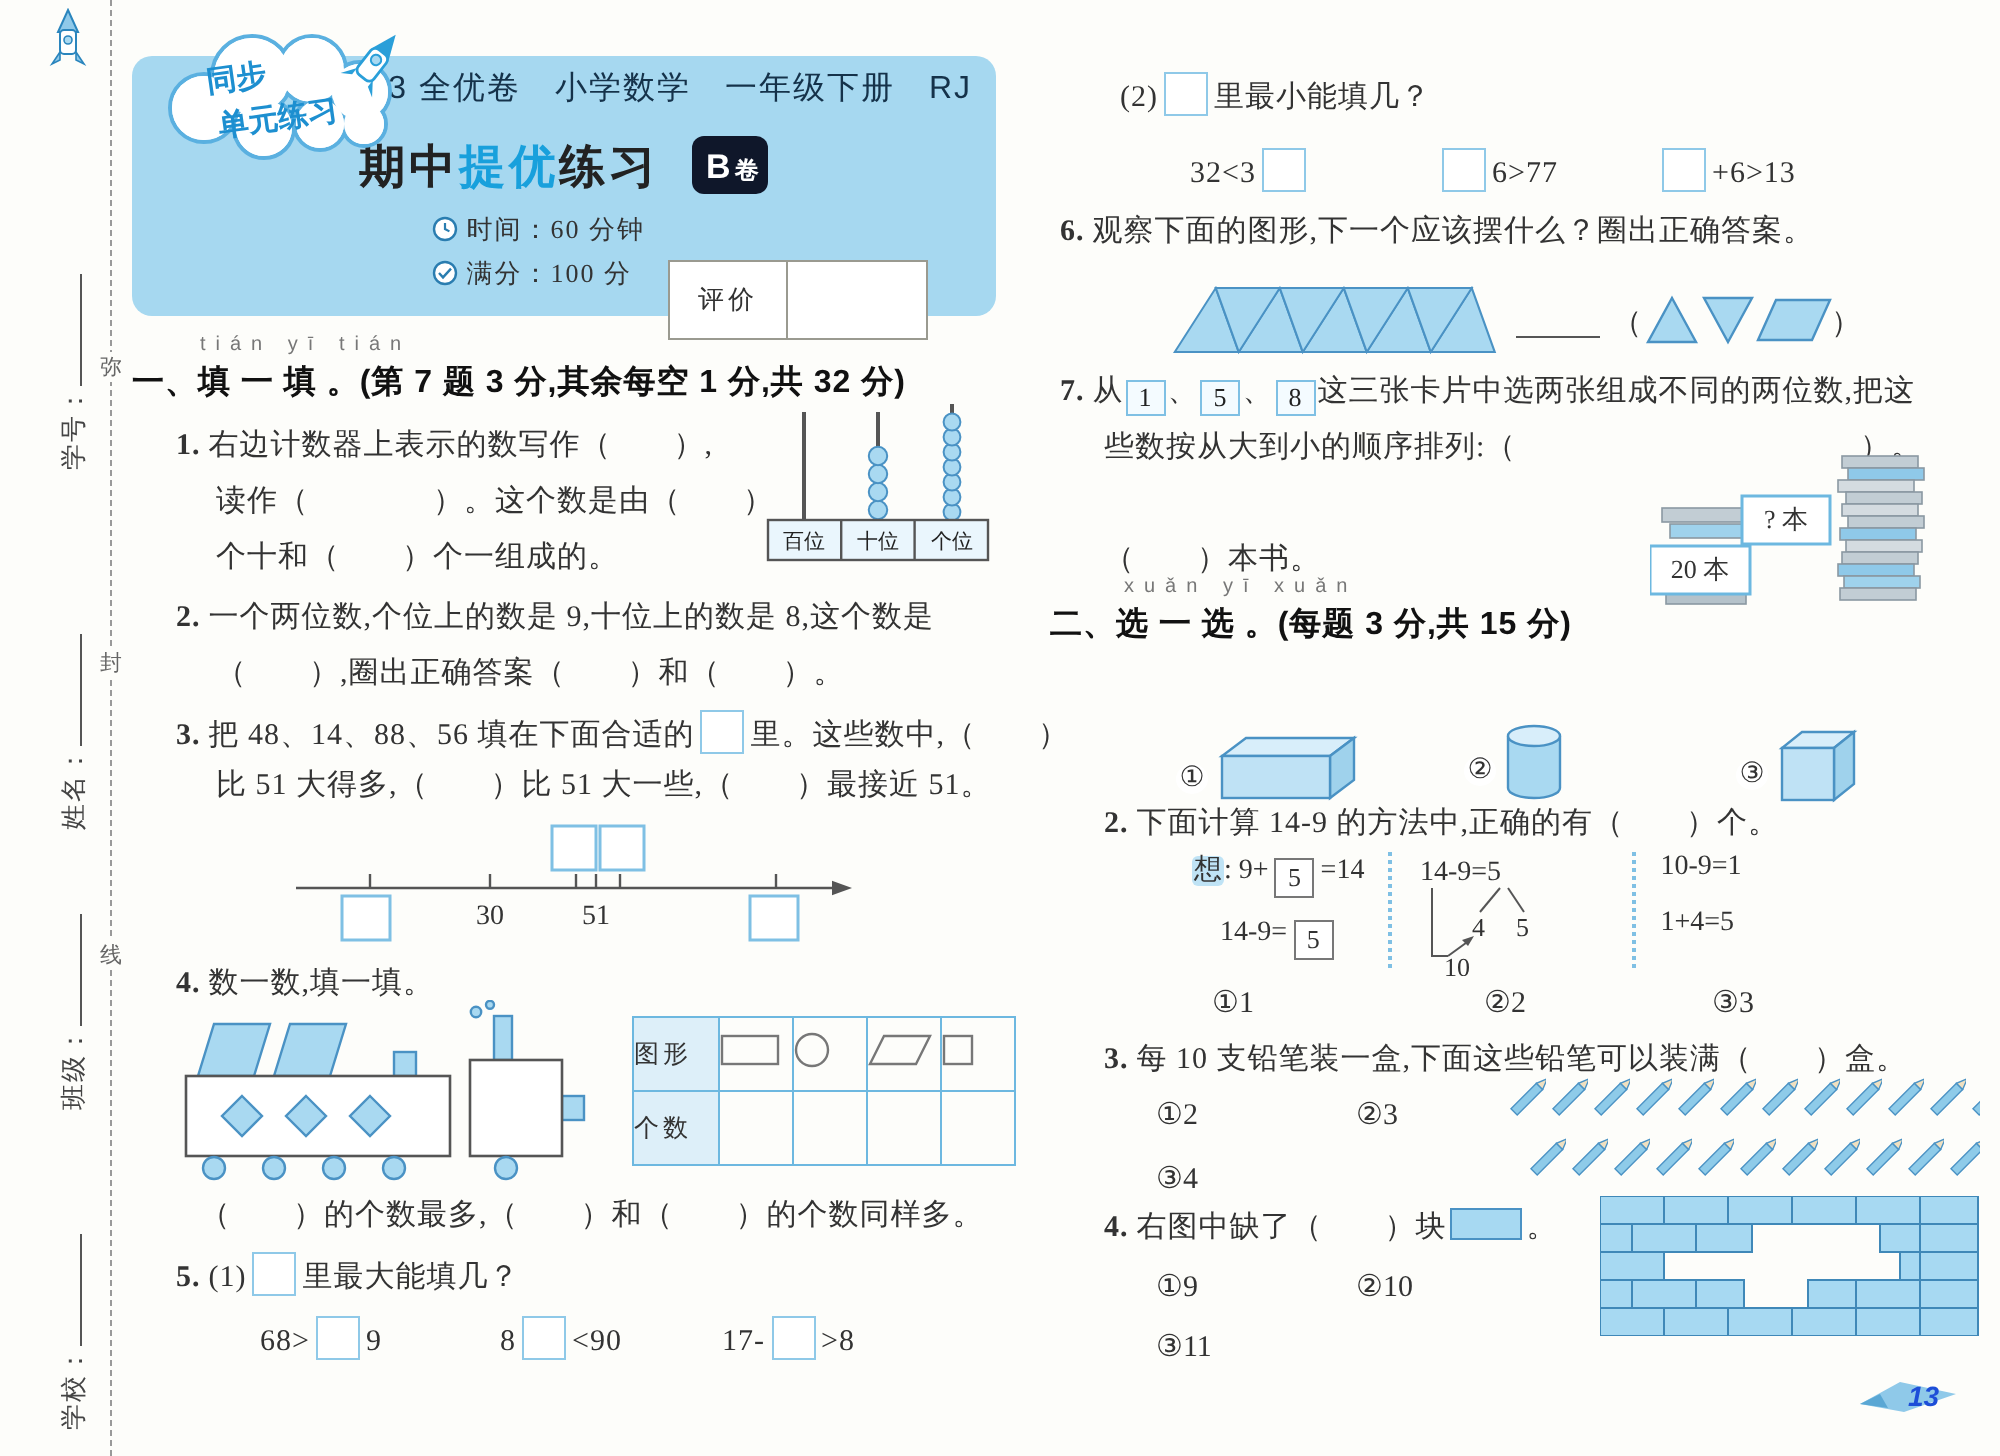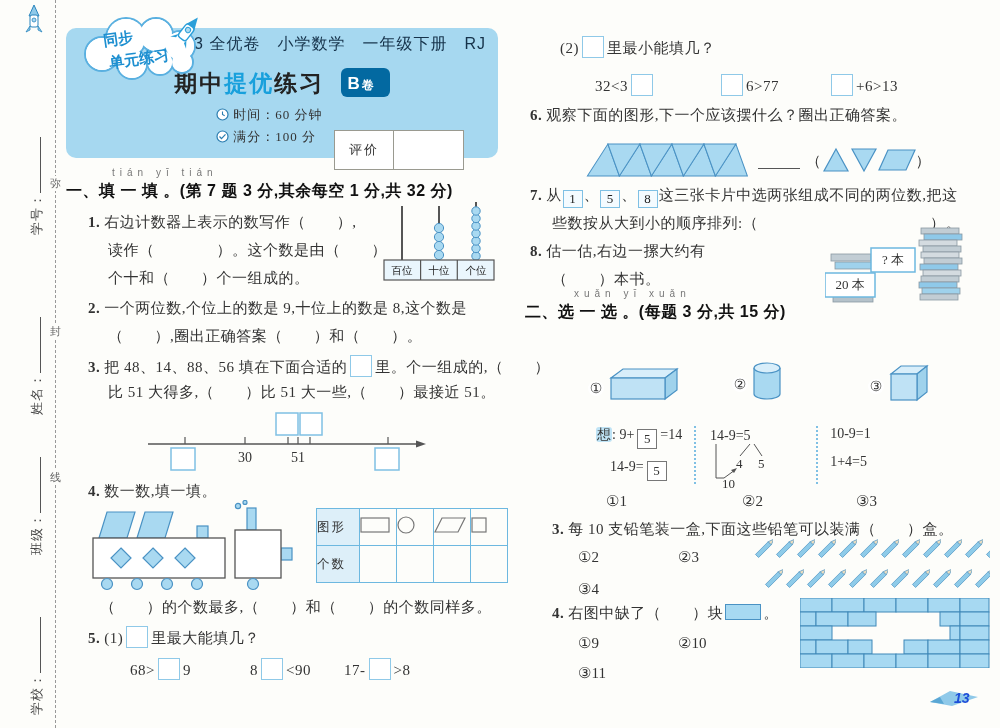--- a/index.html
+++ b/index.html
@@ -1,34 +1,34 @@
 <!DOCTYPE html>
 <html><head>
 <meta charset="utf-8">
 <style>
   html,body{margin:0;padding:0;background:#e9e9e7;}
   .page{position:relative;width:1000px;height:728px;background:#fdfdfa;font-family:"Liberation Serif",serif;color:#333;overflow:hidden;}
   .abs{position:absolute;}
   .line{font-size:15px;white-space:nowrap;letter-spacing:.5px;}
   .qnum{font-weight:bold;margin-right:4px;}
   .sec-head{font-family:"Liberation Sans",sans-serif;font-weight:bold;font-size:16px;color:#111;letter-spacing:.5px;white-space:nowrap;}
-  .pinyin{font-family:"Liberation Sans",sans-serif;font-size:10px;color:#777;letter-spacing:5px;white-space:nowrap;margin-left:12px;}
+  .pinyin{font-family:"Liberation Sans",sans-serif;font-size:10px;color:#777;letter-spacing:5px;white-space:nowrap;}
   .bx{display:inline-block;width:20px;height:20px;border:1.4px solid #8fc9e8;background:#fff;vertical-align:-5px;margin:0 3px;}
   .bx-s{display:inline-block;width:18px;height:18px;border:1.2px solid #777;background:#fff;vertical-align:-4px;margin:0 3px;text-align:center;font-size:13px;line-height:18px;}
   .card{display:inline-block;min-width:14px;height:16px;border:1.2px solid #7fc0e4;background:#f4fbff;vertical-align:-3px;margin:0 1px;text-align:center;font-size:13px;line-height:16px;padding:0 2px;color:#222;}
   .circ{display:inline-flex;width:15px;height:15px;border:1.2px solid #444;border-radius:50%;align-items:center;justify-content:center;font-size:11px;margin-right:3px;vertical-align:-3px;background:#fff;}
   .copt{font-size:15px;white-space:nowrap;}
   .ring{display:inline-block;width:15px;height:15px;border:1.4px solid #333;border-radius:50%;vertical-align:-3px;margin:0 2px;background:#fff;}
   .brick-inline{display:inline-block;width:34px;height:14px;background:#a7d9f2;border:1px solid #4a92c4;vertical-align:-2px;margin:0 2px;}
   
   .hcard{left:66px;top:28px;width:432px;height:130px;background:#a6d8f0;border-radius:10px;}
   .edition{position:absolute;right:12px;top:6px;font-family:"Liberation Sans",sans-serif;font-size:16px;font-weight:normal;color:#15324a;letter-spacing:1px;}
   .htitle{position:absolute;left:0;right:0;top:40px;text-align:center;font-family:"Liberation Sans",sans-serif;font-size:23px;font-weight:bold;color:#222;letter-spacing:2px;}
   .htitle .hl{color:#18a0dc;}
-  .bbadge{display:inline-block;background:#0369a1;border-radius:6px;padding:0 14px 2px 7px;margin-left:8px;color:#fff;vertical-align:2px;}
+  .bbadge{display:inline-block;background:#0f172a;border-radius:6px;padding:0 3px 2px 7px;margin-left:8px;color:#fff;vertical-align:2px;}
   .bbadge .b1{font-size:17px;font-weight:bold;}
   .bbadge .b2{font-size:12px;}
   .meta{position:absolute;left:150px;font-size:13px;color:#333;letter-spacing:1px;white-space:nowrap;}
   .evalbox{position:absolute;left:268px;top:102px;width:128px;height:38px;background:#fff;border:1px solid #9a9a90;display:flex;}
   .evalbox .c1{width:58px;border-right:1px solid #9a9a90;display:flex;align-items:center;justify-content:center;font-size:13px;color:#333;letter-spacing:2px;}
   .evalbox .c2{flex:1;}
   
   .mline{left:55px;top:0;height:728px;border-left:1px dashed #999;width:0;}
   .mfield{width:150px;height:16px;font-size:13px;color:#444;white-space:nowrap;transform:rotate(-90deg);letter-spacing:1px;}
   .mfield .ln{display:inline-block;width:56px;border-bottom:1px solid #555;height:12px;}
@@ -148,21 +148,21 @@
     <line x1="37.6" y1="60" x2="37.6" y2="80" stroke="#555" stroke-width="1.2"></line>
     <line x1="74.3" y1="60" x2="74.3" y2="80" stroke="#555" stroke-width="1.2"></line>
     <text x="19" y="74" font-size="10.5" text-anchor="middle" fill="#222">百位</text>
     <text x="56" y="74" font-size="10.5" text-anchor="middle" fill="#222">十位</text>
     <text x="93" y="74" font-size="10.5" text-anchor="middle" fill="#222">个位</text>
   </svg>
 
   <div class="abs line" style="left:88px;top:299px"><span class="qnum">2.</span><span>一个两位数,个位上的数是 9,十位上的数是 8,这个数是</span></div>
   <div class="abs line" style="left:108px;top:327px">（　　）,圈出正确答案（　　）和（　　）。</div>
 
-  <div class="abs line" style="left:88px;top:355px"><span class="qnum">3.</span><span>把 48、14、88、56 填在下面合适的</span><span class="bx"></span><span>里。个一组成的,（　　）</span></div>
+  <div class="abs line" style="left:88px;top:355px"><span class="qnum">3.</span><span>把 48、14、88、56 填在下面合适的</span><span class="bx"></span><span>里。这些数中,（　　）</span></div>
   <div class="abs line" style="left:108px;top:383px">比 51 大得多,（　　）比 51 大一些,（　　）最接近 51。</div>
   <svg class="abs" style="left:140px;top:408px" width="290" height="64" viewBox="0 0 290 64">
     <line x1="8" y1="36" x2="280" y2="36" stroke="#555" stroke-width="1.3"></line>
     <polygon points="286,36 276,32.4 276,39.6" fill="#555"></polygon>
     <g stroke="#555" stroke-width="1.2">
       <line x1="45" y1="29" x2="45" y2="36"></line>
         <line x1="105" y1="29" x2="105" y2="36"></line>
       <line x1="148" y1="29" x2="148" y2="36"></line>
         <line x1="158" y1="29" x2="158" y2="36"></line>
         <line x1="170" y1="29" x2="170" y2="36"></line>
@@ -226,21 +226,21 @@
       <td></td>
       <td></td>
     </tr>
   </tbody>
     </table>
   <div class="abs line" style="left:100px;top:598px">（　　）的个数最多,（　　）和（　　）的个数同样多。</div>
 
   <div class="abs line" style="left:88px;top:626px"><span class="qnum">5.</span><span>(1)</span><span class="bx"></span><span>里最大能填几？</span></div>
   <div class="abs line" style="left:130px;top:658px"><span>68&gt;</span><span class="bx"></span><span>9</span></div>
   <div class="abs line" style="left:250px;top:658px"><span>8</span><span class="bx"></span><span>&lt;90</span></div>
-  <div class="abs line" style="left:344px;top:658px"><span>17-</span><span class="bx"></span><span>&gt;8</span></div>
+  <div class="abs line" style="left:361px;top:658px"><span>17-</span><span class="bx"></span><span>&gt;8</span></div>
 
   <div class="abs line" style="left:560px;top:36px"><span>(2)</span><span class="bx"></span><span>里最小能填几？</span></div>
   <div class="abs line" style="left:595px;top:74px"><span>32&lt;3</span><span class="bx"></span></div>
   <div class="abs line" style="left:718px;top:74px"><span class="bx"></span><span>6&gt;77</span></div>
   <div class="abs line" style="left:828px;top:74px"><span class="bx"></span><span>+6&gt;13</span></div>
 
   <div class="abs line" style="left:530px;top:106px"><span class="qnum">6.</span><span>观察下面的图形,下一个应该摆什么？圈出正确答案。</span></div>
   <svg class="abs" style="left:583px;top:136px" width="172" height="46" viewBox="0 0 172 46">
     <g transform="translate(10,0) skewX(-8)" fill="#a9d9f1" stroke="#4a92c4" stroke-width="1">
       <polygon points="0,40 16,8 32,40"></polygon>
@@ -262,21 +262,20 @@
         <polygon points="2,3 26,3 14,25" fill="#a9d9f1" stroke="#4a92c4" stroke-width="1.2"></polygon>
       </svg><svg width="38" height="28" viewBox="0 0 38 28" style="vertical-align:-8px">
         <polygon points="10,4 37,4 28,24 1,24" fill="#a9d9f1" stroke="#4a92c4" stroke-width="1.2"></polygon>
       </svg><span>）</span>
   </div>
 
   <div class="abs line" style="left:530px;top:186px"><span class="qnum">7.</span><span>从</span><span class="card">1</span><span>、</span><span class="card">5</span><span>、</span><span class="card">8</span><span>这三张卡片中选两张组成不同的两位数,把这</span></div>
   <div class="abs line" style="left:552px;top:214px">些数按从大到小的顺序排列:（</div>
   <div class="abs line" style="left:930px;top:214px">）。</div>
 
-  <div class="abs line" style="left:530px;top:242px"><span class="qnum">8.</span><span>估一估,右边一摞大约有</span></div>
   <div class="abs line" style="left:552px;top:270px">（　　）本书。</div>
   <svg class="abs" style="left:825px;top:226px" width="140" height="78" viewBox="0 0 140 78">
     <g stroke="#8a98a2" stroke-width="0.8">
       <rect x="6" y="28" width="40" height="7" fill="#c2cdd4"></rect>
       <rect x="10" y="36" width="40" height="7" fill="#9fd2ec"></rect>
       <rect x="8" y="70" width="40" height="6" fill="#b5c2ca"></rect>
       <rect x="96" y="2" width="38" height="6" fill="#c2cdd4"></rect>
         <rect x="99" y="8" width="38" height="6" fill="#8fc9e9"></rect>
       <rect x="94" y="14" width="38" height="6" fill="#d4dbe0"></rect>
         <rect x="98" y="20" width="38" height="6" fill="#c2cdd4"></rect>
@@ -306,20 +305,21 @@
   <div class="abs copt" style="left:732px;top:360px"><span class="circ" style="border:none;font-size:14px;width:16px">②</span><svg width="32" height="42" viewBox="0 0 32 42" style="vertical-align:-16px">
         <path d="M3,8 v26 a13,5 0 0 0 26,0 v-26" fill="#a9d9f1" stroke="#4a92c4" stroke-width="1.2"></path>
         <ellipse cx="16" cy="8" rx="13" ry="5" fill="#d8eefa" stroke="#4a92c4" stroke-width="1.2"></ellipse>
       </svg></div>
   <div class="abs copt" style="left:868px;top:362px"><span class="circ" style="border:none;font-size:14px;width:16px">③</span><svg width="44" height="40" viewBox="0 0 44 40" style="vertical-align:-14px">
         <polygon points="4,12 30,12 40,4 14,4" fill="#d8eefa" stroke="#4a92c4" stroke-width="1.2"></polygon>
         <polygon points="30,12 40,4 40,30 30,38" fill="#9fd2ec" stroke="#4a92c4" stroke-width="1.2"></polygon>
         <rect x="4" y="12" width="26" height="26" fill="#bfe2f5" stroke="#4a92c4" stroke-width="1.2"></rect>
       </svg></div>
 
+  <div class="abs line" style="left:552px;top:402px"><span class="qnum">2.</span><span>下面计算 14-9 的方法中,正确的有（　　）个。</span></div>
   <div class="abs methods" style="left:596px;top:426px">
     <div class="method">
       <div><span class="think">想</span><span>:</span> <span>9+</span><span class="bx-s">5</span><span>=14</span></div>
       <div class="m1b"><span>14-9=</span><span class="bx-s">5</span></div>
     </div>
     <div class="mdiv"></div>
     <svg width="96" height="62" viewBox="0 0 96 62">
       <text x="2" y="14" font-size="14" fill="#333">14-9=5</text>
       <line x1="42" y1="18" x2="32" y2="30" stroke="#555" stroke-width="1"></line>
       <line x1="46" y1="18" x2="54" y2="30" stroke="#555" stroke-width="1"></line>

